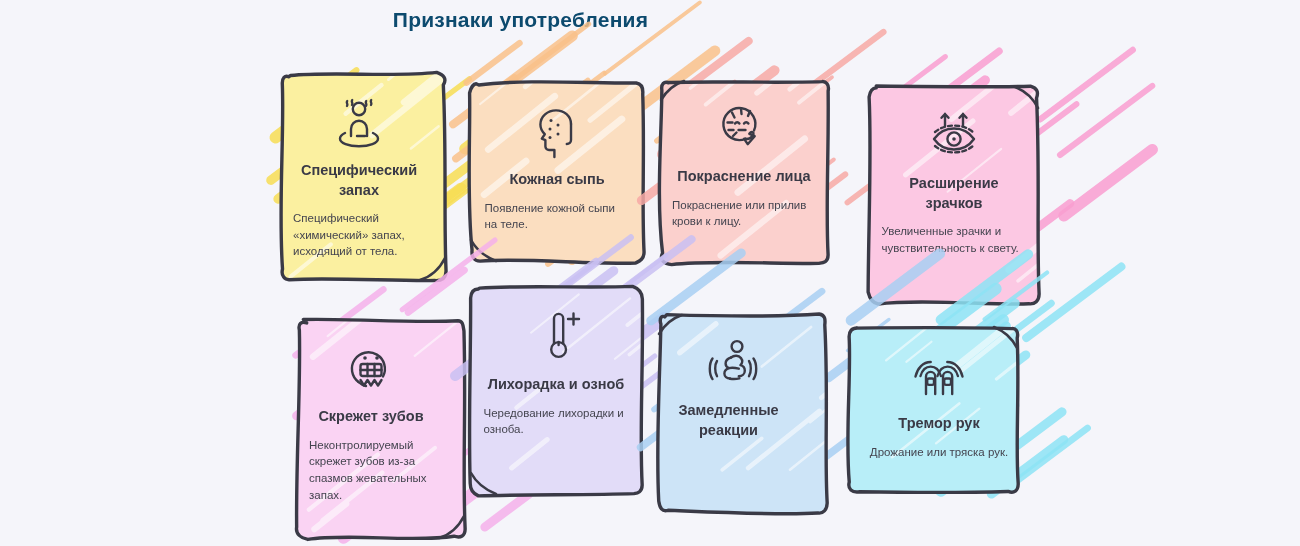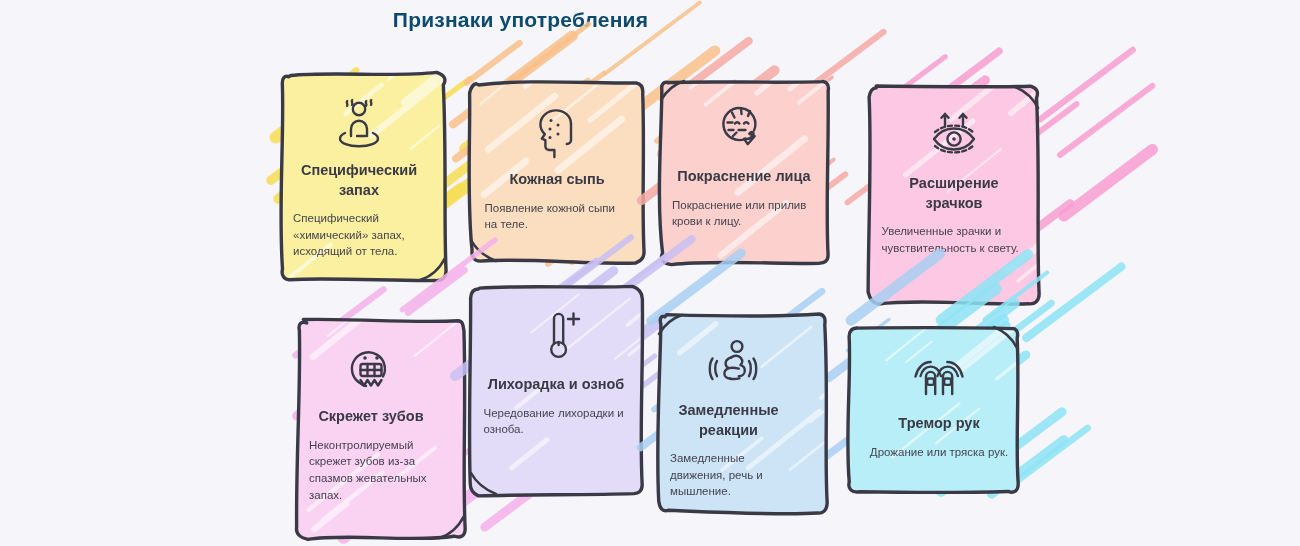--- a/index.html
+++ b/index.html
@@ -492,21 +492,20 @@
       <circle cx="40" cy="11.5" r="5.4"></circle>
       <path d="M34 22.5c3.4-2.6 7.6-2.2 10 0.6 2 2.4 1.4 5.4-0.6 7 2.4 0.6 4.4 2.6 4.4 5.6 0 3.2-2.6 5.6-6 5.6"></path>
       <path d="M34 22.5c-3.2 1-5.4 3.2-5.4 6 0 2.2 1.4 3.8 3.4 4.6-2.6 0.8-4.6 2.8-4.6 5.4 0 2.8 2.4 5 5.6 5"></path>
       <path d="M31.8 33.1c3.2-0.6 7-0.2 10 0.6"></path>
       <path d="M33 43.7c3.2 0.6 6.6 0.4 9.4-0.4"></path>
       <path d="M20 26c-2.4 3.6-2.4 11.4 0 15.2M15.5 23.5c-3.6 5-3.6 15.6 0 20.6"></path>
       <path d="M52 26c2.4 3.6 2.4 11.4 0 15.2M56.5 23.5c3.6 5 3.6 15.6 0 20.6"></path>
     </g>
         </svg>
         <div class="card-title">Замедленные реакции</div>
-        <div class="card-desc">Замедленные движения, речь и мышление.</div>
       </div>
     </div>
     </div>
     <div class="card-wrap" style="left: 848px; top: 326px; width: 182px; height: 168px;">
     <div class="card">
       <svg class="frame" width="206" height="204" viewBox="-18 -18 206 204">
         <g>
             <path d="M 48.6 37.1 l 99.2 -74.4" stroke="#8de3f5" stroke-width="11.8" stroke-linecap="round" fill="none" opacity="0.85"></path>
             <path d="M 92.7 -6.2 l 87.4 -65.5" stroke="#8de3f5" stroke-width="10.1" stroke-linecap="round" fill="none" opacity="0.85"></path>
             <path d="M 93.1 40.5 l 62.3 -46.7" stroke="#8de3f5" stroke-width="11.2" stroke-linecap="round" fill="none" opacity="0.85"></path>

